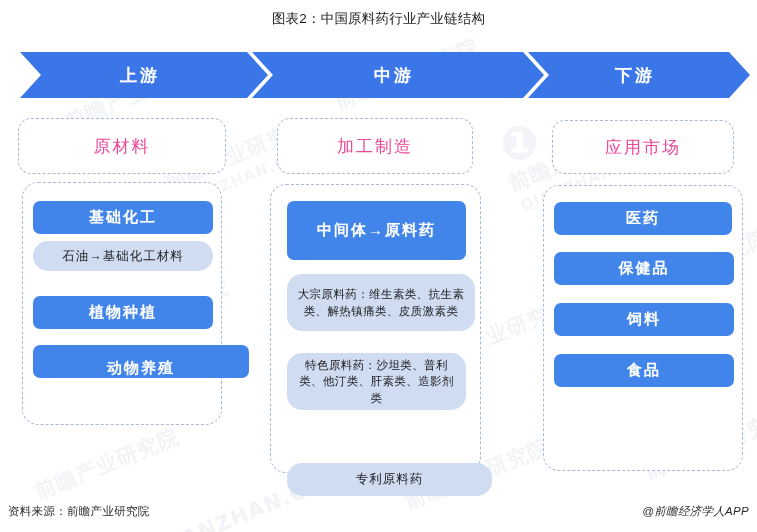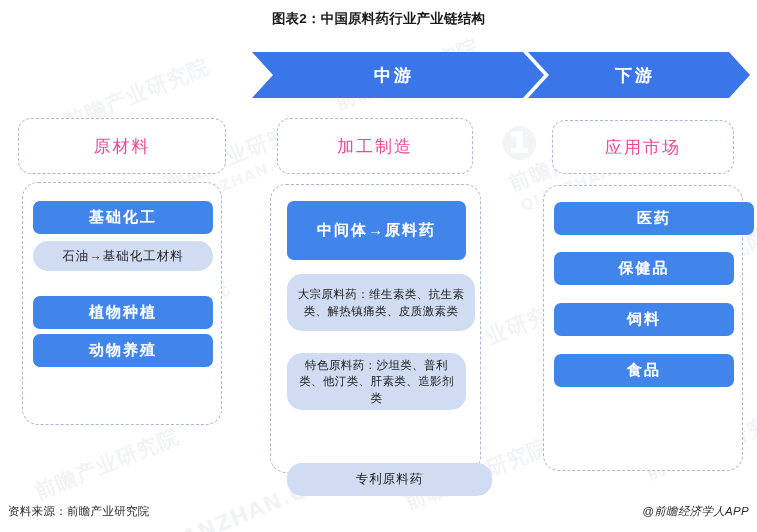--- a/index.html
+++ b/index.html
@@ -47,21 +47,21 @@
   }
 
   
   .chart-title {
     position: absolute;
     top: 10px;
     left: 0;
     width: 757px;
     text-align: center;
     font-size: 13.5px;
-    font-weight: 700;
+    font-weight: 400;
     color: #1a1a1a;
     letter-spacing: 0.2px;
     z-index: 3;
   }
 
   
   .banner {
     position: absolute;
     left: 20px;
     top: 52px;
@@ -166,34 +166,34 @@
     letter-spacing: 0.4px;
   }
   .box-light.tight span { font-size: 12.5px; letter-spacing: 1px; }
 
   
   #col-left .col-head { left: 18px; top: 118px; width: 208px; height: 56px; }
   #col-left .col-body { left: 22px; top: 182px; width: 200px; height: 243px; }
   #l1 { position:absolute; left: 10px; top: 18px; width: 180px; height: 33px; }
   #l2 { position:absolute; left: 10px; top: 58px; width: 180px; height: 30px; }
   #l3 { position:absolute; left: 10px; top: 113px; width: 180px; height: 33px; }
-  #l4 { position:absolute; left: 10px; top: 151px; width: 180px; height: 33px; }
+  #l4 { position:absolute; left: 10px; top: 162px; width: 216px; height: 33px; align-items: flex-end; }
 
   
   #col-mid .col-head { left: 277px; top: 118px; width: 196px; height: 56px; }
   #col-mid .col-body { left: 270px; top: 184px; width: 211px; height: 289px; }
   #m1 { position:absolute; left: 16px; top: 16px; width: 179px; height: 59px; }
   #m2 { position:absolute; left: 16px; top: 89px; width: 188px; height: 57px; }
   #m3 { position:absolute; left: 16px; top: 168px; width: 179px; height: 57px; }
   #m4 { position:absolute; left: 16px; top: 240px; width: 205px; height: 33px; margin-top: 38px; }
 
   
   #col-right .col-head { left: 552px; top: 120px; width: 182px; height: 54px; }
   #col-right .col-body { left: 543px; top: 185px; width: 200px; height: 286px; }
-  #r1 { position:absolute; left: 10px; top: 16px; width: 200px; height: 33px; }
+  #r1 { position:absolute; left: 10px; top: 16px; width: 178px; height: 33px; }
   #r2 { position:absolute; left: 10px; top: 66px; width: 180px; height: 33px; text-align: right; }
   #r3 { position:absolute; left: 10px; top: 117px; width: 180px; height: 33px; }
   #r4 { position:absolute; left: 10px; top: 168px; width: 180px; height: 33px; }
   #r5 { position:absolute; left: 10px; top: 219px; width: 180px; height: 33px; }
 
   
   .footer {
     position: absolute;
     left: 0;
     bottom: 10px;
@@ -238,20 +238,23 @@
   <div class="wm" style="left:400px; top:460px;">前瞻产业研究院</div>
   <div class="wm" style="left:640px; top:430px;">前瞻产业研究院</div>
   <div class="wm" style="left:60px; top:80px;">前瞻产业研究院</div>
   <div class="wm" style="left:330px; top:60px;">前瞻产业研究院</div>
   <div class="wm" style="left:150px; top:500px;">QIANZHAN.COM</div>
 </div>
 
 <div class="chart-title">图表2：中国原料药行业产业链结构</div>
 
 <div class="banner">
+  <div class="chev chev-1">
+    <span>上游</span>
+  </div>
   <div class="chev chev-2">
     <span>中游</span>
   </div>
   <div class="chev chev-3">
     <span>下游</span>
   </div>
 </div>
 
 <div class="col" id="col-left">
   <div class="col-head">

